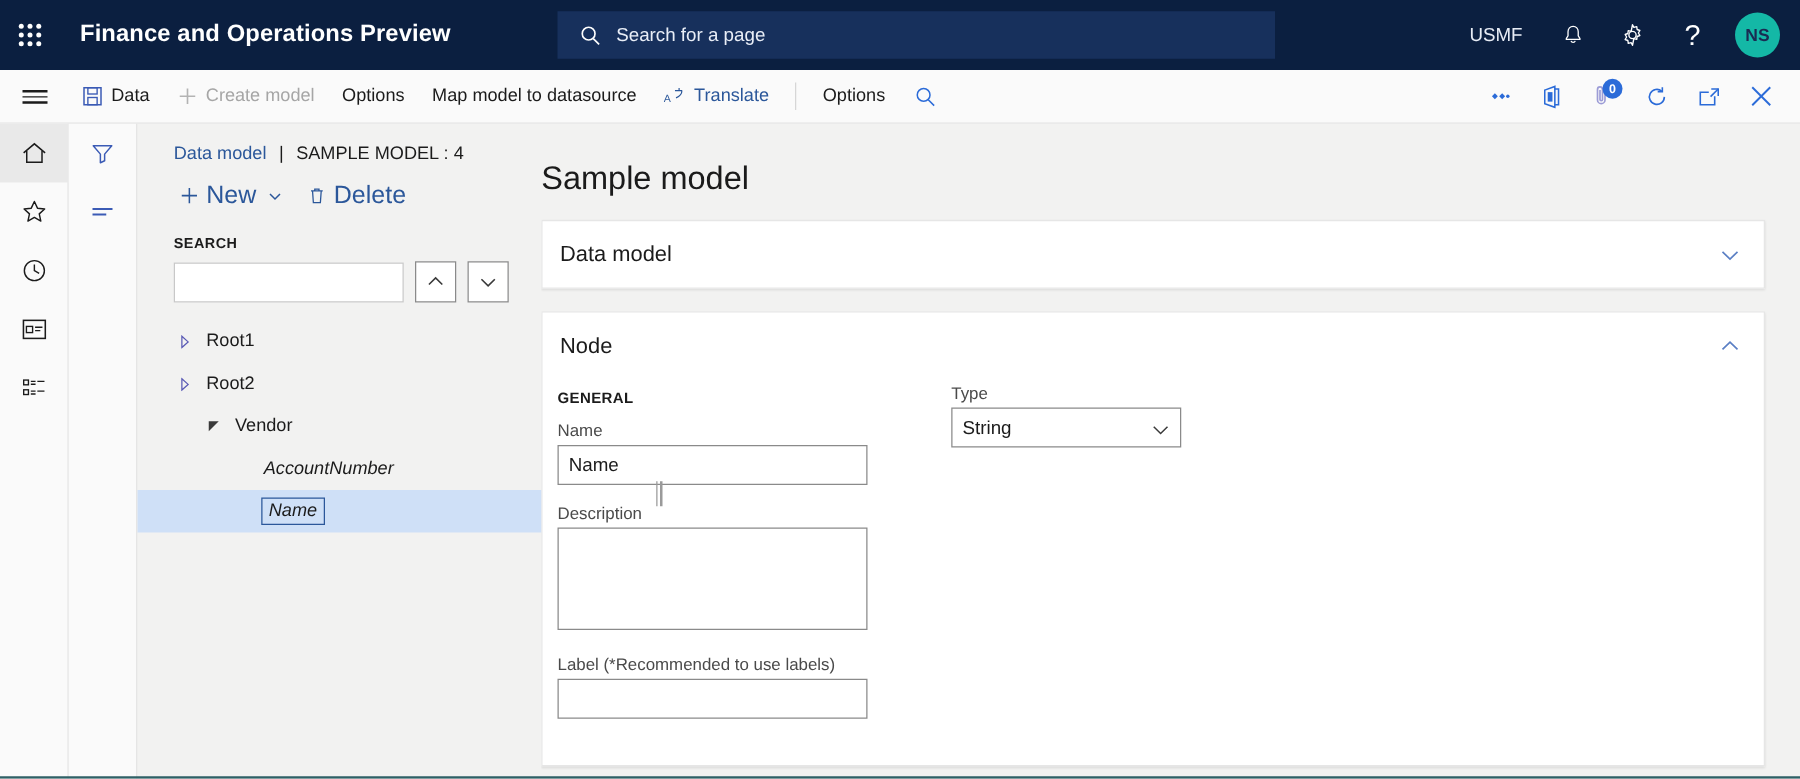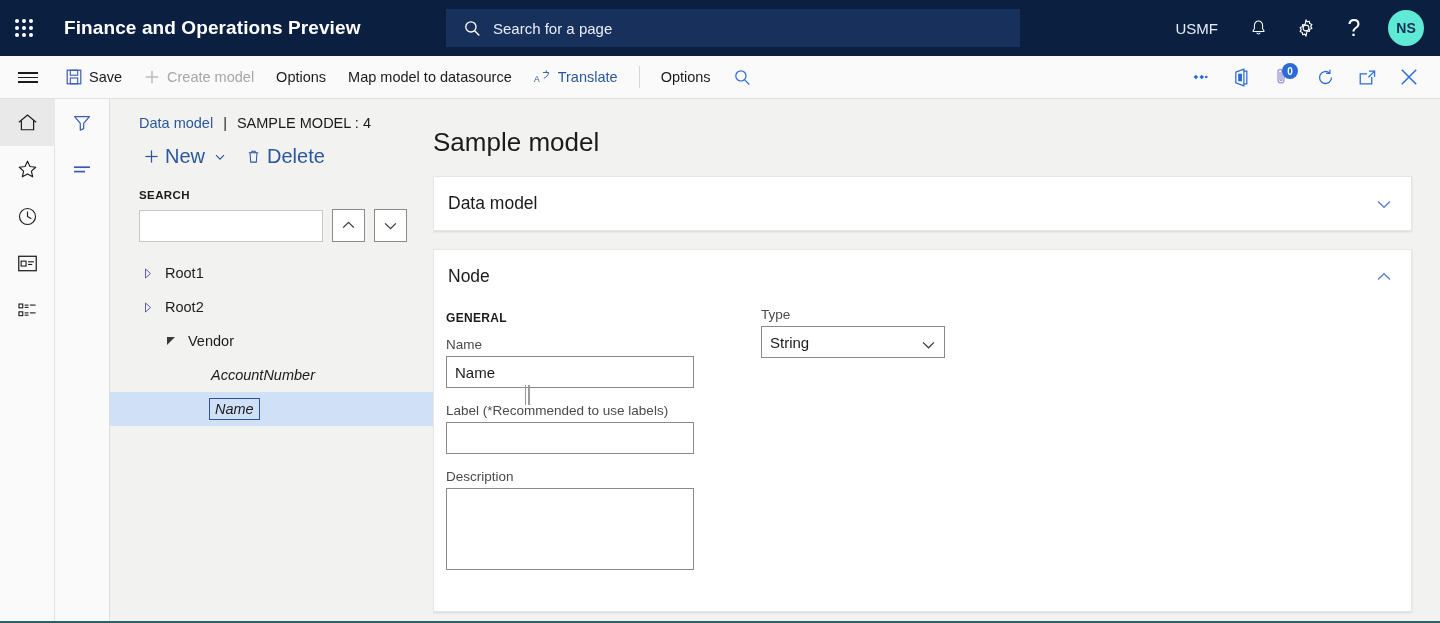--- a/index.html
+++ b/index.html
@@ -41,21 +41,21 @@
     padding-right: 16px; gap: 4px;
   }
   .company {
     font-size: 15px; color: #e7ecf5; padding: 0 14px; cursor: pointer; white-space: nowrap;
   }
   .tr-icon {
     width: 44px; height: 44px; display: flex; align-items: center; justify-content: center;
     cursor: pointer; color: #fff;
   }
   .avatar {
-    width: 36px; height: 36px; border-radius: 50%; background: #5eead4; color: #1a2b52;
+    width: 36px; height: 36px; border-radius: 50%; background: #14b8a6; color: #1a2b52;
     display: flex; align-items: center; justify-content: center;
     font-size: 14px; font-weight: bold; margin-left: 8px; cursor: pointer;
   }
 
   
   .cmdbar {
     height: 43px; flex: 0 0 43px; background: #fafafa;
     border-bottom: 1px solid #e1e1e1;
     display: flex; align-items: center; position: relative;
   }
@@ -276,21 +276,21 @@
           <i></i>
         </span>
     </div>
 
     <div class="cmd">
       <svg width="16" height="16" viewBox="0 0 16 16">
         <rect x="1.2" y="1.2" width="13.6" height="13.6" fill="none" stroke="#3b5bb5" stroke-width="1.2"></rect>
         <rect x="4.3" y="1.2" width="7.4" height="5" fill="none" stroke="#3b5bb5" stroke-width="1.1"></rect>
         <rect x="4.3" y="9" width="7.4" height="5.8" fill="none" stroke="#3b5bb5" stroke-width="1.1"></rect>
       </svg>
-      <span>Save</span>
+      <span>Data</span>
     </div>
 
     <div class="cmd disabled">
       <svg width="16" height="16" viewBox="0 0 16 16">
         <line x1="8" y1="1.8" x2="8" y2="14.2" stroke="#b3b3b3" stroke-width="1.3"></line>
         <line x1="1.8" y1="8" x2="14.2" y2="8" stroke="#b3b3b3" stroke-width="1.3"></line>
       </svg>
       <span>Create model</span>
     </div>
 
@@ -538,27 +538,27 @@
           <div class="card-body">
             <div class="col-left">
               <div class="group-head">GENERAL</div>
 
               <div class="fld">
                 <div class="fld-label">Name</div>
                 <input class="fld-input" type="text" value="Name" style="">
               </div>
 
               <div class="fld">
+                <div class="fld-label">Description</div>
+                <textarea class="fld-textarea" style=""></textarea>
+              </div>
+
+              <div class="fld">
                 <div class="fld-label">Label (*Recommended to use labels)</div>
                 <input class="fld-input" type="text" value="" style="">
-              </div>
-
-              <div class="fld">
-                <div class="fld-label">Description</div>
-                <textarea class="fld-textarea" style=""></textarea>
               </div>
             </div>
 
             <div class="col-right">
               <div class="fld">
                 <div class="fld-label">Type</div>
                 <div class="sel-wrap">
                   <input class="fld-select" type="text" readonly="" value="String" style="">
                   <span class="sel-chev">
                     <svg width="15" height="10" viewBox="0 0 15 10">

